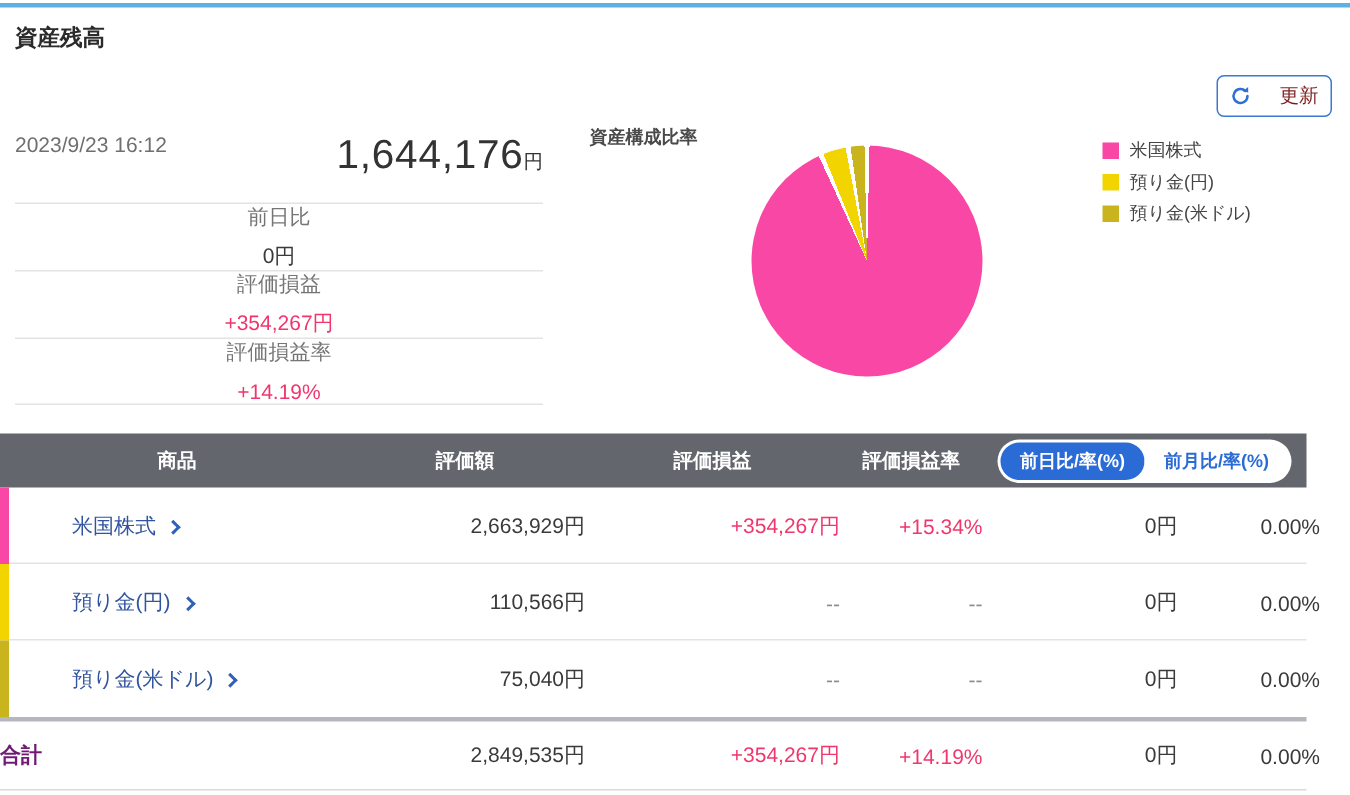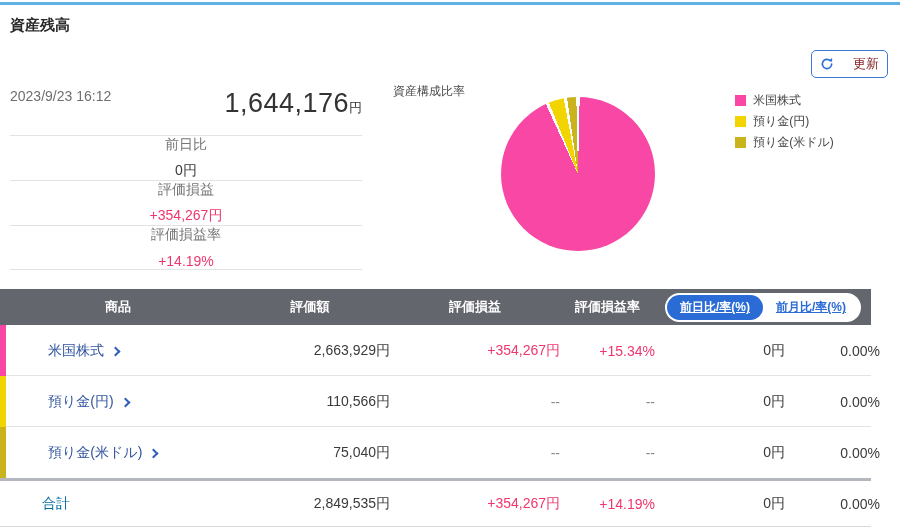--- a/index.html
+++ b/index.html
@@ -24,47 +24,47 @@
   .timestamp { font-size:14px; color:#6f6f6f; }
   .total-value { font-size:27px; color:#333; letter-spacing:0.5px; }
   .total-unit { font-size:13px; color:#333; }
   .summary-row { height:45px; display:flex; justify-content:space-between; align-items:center; border-top:1px solid #e3e3e3;flex-direction:column; }
   .summary-row:last-child { border-bottom:1px solid #e3e3e3; }
   .summary-row .lbl { font-size:14px; color:#757575; }
   .summary-row .val { font-size:14px; color:#3a3a3a; }
   .summary-row .val.pink { color:#f0366e; }
 
   
-  .chart-title { position:absolute; top:83px; left:393px; font-size:12px; font-weight:normal; color:#4a4a4a; }
+  .chart-title { position:absolute; top:83px; left:393px; font-size:12px; font-weight:bold; color:#4a4a4a; }
   .pie { position:absolute; top:97px; left:501px; width:154px; height:154px; border-radius:50%; }
   .legend { position:absolute; top:92px; left:735px; }
   .legend-item { display:flex; align-items:center; gap:7px; margin-bottom:4px; }
   .legend-swatch { width:11px; height:11px; flex:0 0 11px; }
   .legend-text { font-size:12px; color:#444; }
 
   
   .asset-table { position:absolute; top:289px; left:0; width:871px; }
   .tgrid { display:grid; grid-template-columns:6px 224px 160px 170px 95px 130px 95px; padding-right:20px; align-items:center; }
   .t-header { height:36px; background:#63666d; color:#fff; font-size:13px; font-weight:bold; position:relative; }
   .t-header .hc { text-align:center; }
   .pill { position:absolute; top:4px; right:10px; height:29px; background:#fff; border-radius:15px; display:flex; align-items:center; padding:2px; }
-  .pill-seg { font-size:12px; font-weight:bold; border:none; background:#fff; color:#2b6bd5; border-radius:13px; height:25px; padding:0 13px; cursor:pointer; font-family:inherit; white-space:nowrap;text-decoration:underline; }
+  .pill-seg { font-size:12px; font-weight:bold; border:none; background:#fff; color:#2b6bd5; border-radius:13px; height:25px; padding:0 13px; cursor:pointer; font-family:inherit; white-space:nowrap; }
   .pill-seg.active { background:#2b6bd5; color:#fff; }
   .t-row { height:51px; border-bottom:1px solid #e3e3e3; position:relative; }
   .t-row:nth-child(4) { border-bottom:none; }
   .rowbar { width:6px; height:51px; }
   .bar-0 { background:#f847a5; } .bar-1 { background:#f2d500; } .bar-2 { background:#c9b41e; }
   .name-cell { padding-left:42px; font-size:14px; color:#31549e; display:flex; align-items:center; gap:8px; cursor:pointer; }
   .chev { width:7px; height:7px; border-top:2px solid #3160b8; border-right:2px solid #3160b8; transform:rotate(45deg); display:inline-block; margin-top:1px; }
   .num { text-align:right; font-size:14px; color:#3a3a3a; }
   .num.pink { color:#f0366e; }
   .num.dash { color:#8a8a8a; }
   .t-sep { height:3px; background:#b4b8be; }
   .t-total { height:46px; border-bottom:1px solid #d9d9d9; }
-  .t-total .total-label { padding-left:42px; font-size:14px; font-weight:normal; color:#0369a1; grid-column:1 / span 2; }
+  .t-total .total-label { font-size:14px; font-weight:bold; color:#701a75; grid-column:1 / span 2; }
 </style>
 </head>
 <body>
 
 <div class="topline"></div>
 <div class="page-title">資産残高</div>
 
 <div class="controls">
   <button class="refresh-btn">
     <span style="display:flex;">

